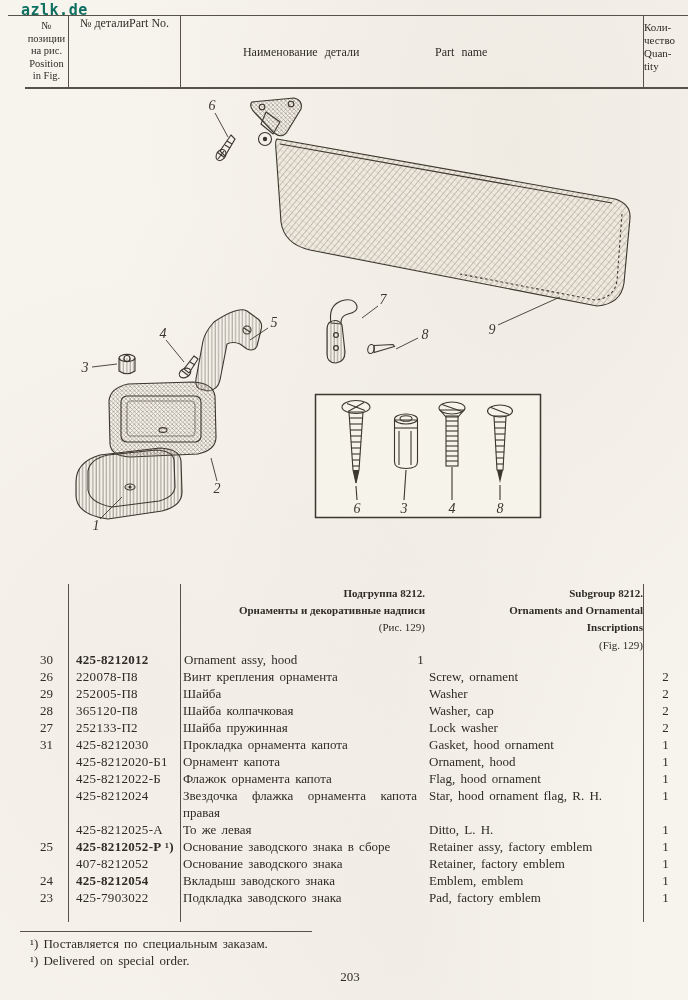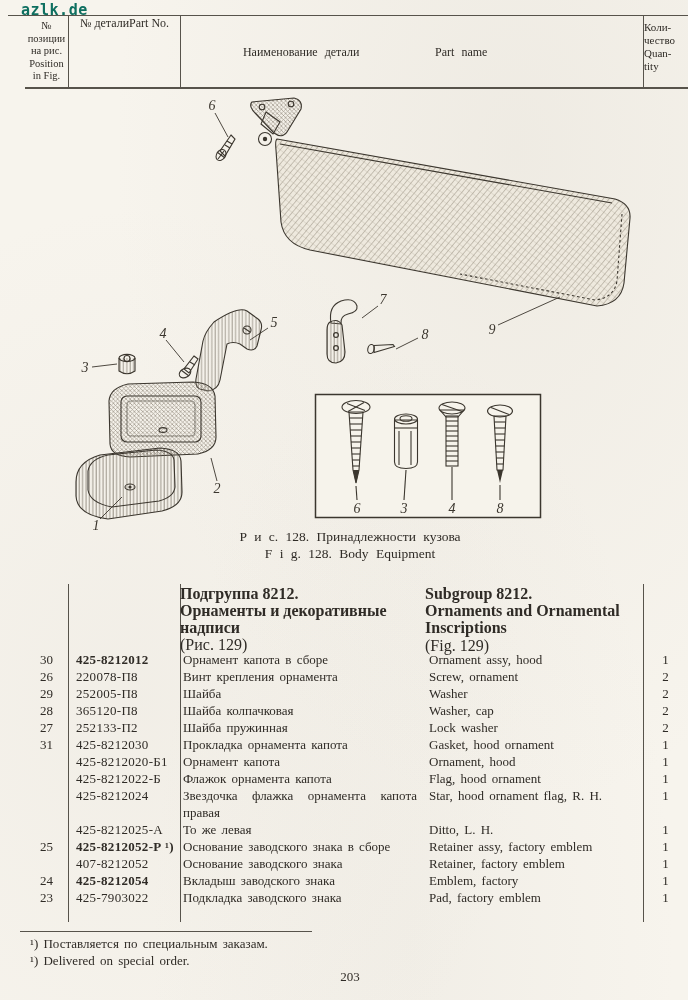--- a/index.html
+++ b/index.html
@@ -30,21 +30,21 @@
   .th-qty{width:45px;font-size:11px;line-height:13px;padding-top:5px;}
 
   
   .fig{position:absolute;left:0;top:90px;}
   .caption{position:absolute;left:60px;top:529px;width:580px;text-align:center;
     font-size:13.5px;line-height:16.5px;word-spacing:4px;}
 
   
   .vline{position:absolute;width:1px;top:584px;height:338px;background:#57534b;}
   .vl1{left:68px;} .vl2{left:180px;} .vl3{left:643px;}
-  .sg{position:absolute;top:585px;text-align:left;font-size:16px;line-height:17px;}
+  .sg{position:absolute;top:585px;text-align:right;font-size:11px;line-height:17px;}
   .sg-ru{left:180px;width:245px;}
   .sg-en{left:425px;width:218px;}
   .sg .b{font-weight:bold;}
   .sg .fig-ref{display:block;margin-top:1px;}
   .rows{position:absolute;left:25px;top:651px;width:663px;font-size:13px;line-height:17px;}
   .row{display:flex;}
   .c-pos{width:43px;text-align:center;flex:none;}
   .c-part{width:112px;padding-left:8px;box-sizing:border-box;flex:none;letter-spacing:.3px;}
   .c-ru{width:245px;padding:0 8px 0 3px;box-sizing:border-box;flex:none;text-align:justify;word-spacing:2px;}
   .c-en{width:218px;padding-left:4px;box-sizing:border-box;flex:none;word-spacing:2px;}
@@ -272,24 +272,20 @@
     <text class="co" x="217" y="493" text-anchor="middle">2</text>
     <text class="co" x="85" y="372" text-anchor="middle">3</text>
     <text class="co" x="163" y="338" text-anchor="middle">4</text>
     <text class="co" x="274" y="327" text-anchor="middle">5</text>
     <text class="co" x="212" y="110" text-anchor="middle">6</text>
     <text class="co" x="383" y="304" text-anchor="middle">7</text>
     <text class="co" x="425" y="339" text-anchor="middle">8</text>
     <text class="co" x="492" y="334" text-anchor="middle">9</text>
   </svg>
 
-  <div class="caption">
-    <div>Р и с.  128.  Принадлежности  кузова</div>
-    <div>F i g.  128.  Body  Equipment</div>
-  </div>
 
   <div class="vline vl1"></div>
   <div class="vline vl2"></div>
   <div class="vline vl3"></div>
 
   <div class="sg sg-ru">
     <span class="b">Подгруппа 8212.</span><br>
     <span class="b">Орнаменты и декоративные надписи</span><br>
     <span>(Рис. 129)</span>
   </div>
@@ -297,21 +293,20 @@
     <span class="b">Subgroup 8212.</span><br>
     <span class="b">Ornaments and Ornamental</span><br>
     <span class="b">Inscriptions</span>
     <span class="fig-ref">(Fig. 129)</span>
   </div>
 
   <div class="rows" id="rows">
       <div class="row">
       <div class="c-pos">30</div>
       <div class="c-part b">425-8212012</div>
-      <div class="c-ru">Орнамент капота в сборе</div>
       <div class="c-en">Ornament assy, hood</div>
       <div class="c-qty">1</div>
     </div>
       <div class="row">
       <div class="c-pos">26</div>
       <div class="c-part">220078-П8</div>
       <div class="c-ru">Винт крепления орнамента</div>
       <div class="c-en">Screw, ornament</div>
       <div class="c-qty">2</div>
     </div>
@@ -382,21 +377,21 @@
       <div class="c-pos"></div>
       <div class="c-part">407-8212052</div>
       <div class="c-ru">Основание заводского знака</div>
       <div class="c-en">Retainer, factory emblem</div>
       <div class="c-qty">1</div>
     </div>
       <div class="row">
       <div class="c-pos">24</div>
       <div class="c-part b">425-8212054</div>
       <div class="c-ru">Вкладыш заводского знака</div>
-      <div class="c-en">Emblem, factory</div>
+      <div class="c-en">Emblem, emblem</div>
       <div class="c-qty">1</div>
     </div>
       <div class="row">
       <div class="c-pos">23</div>
       <div class="c-part">425-7903022</div>
       <div class="c-ru">Подкладка заводского знака</div>
       <div class="c-en">Pad, factory emblem</div>
       <div class="c-qty">1</div>
     </div>
     </div>

